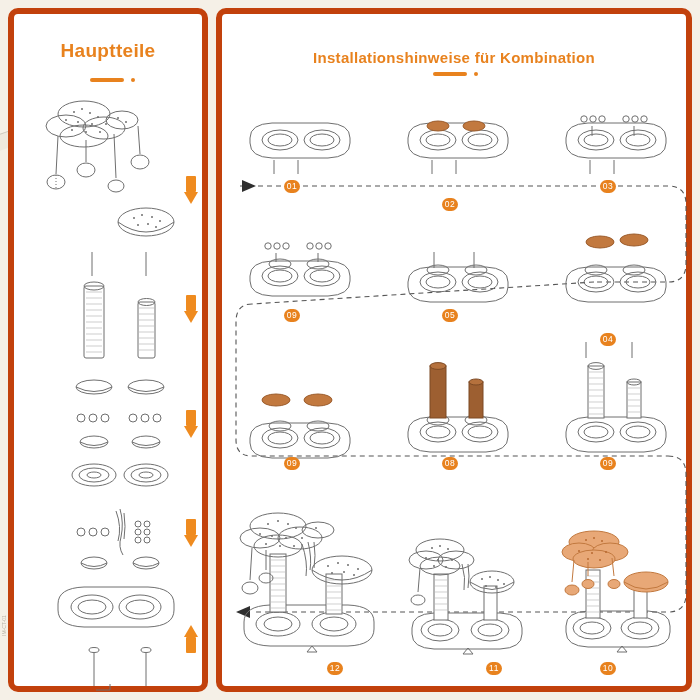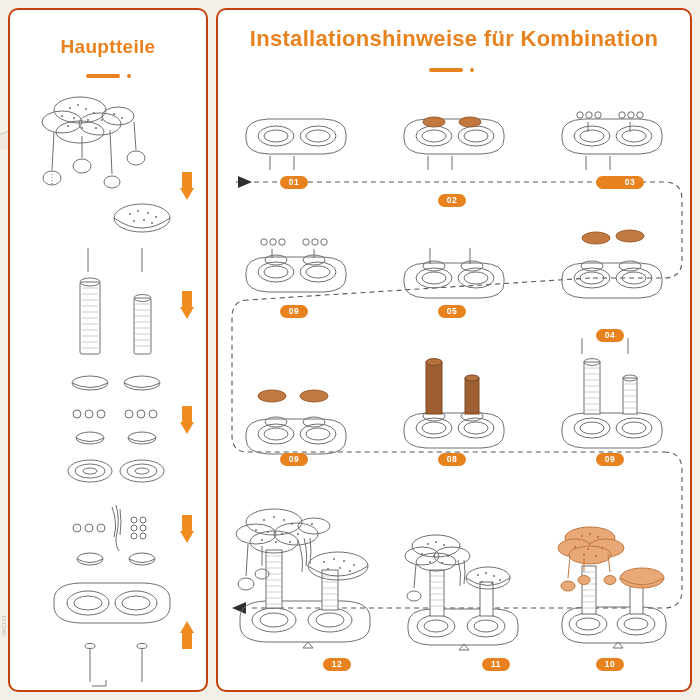--- a/index.html
+++ b/index.html
@@ -16,21 +16,21 @@
   .page {
     position: relative;
     width: 700px;
     height: 700px;
     background: #f5f0e7;
   }
   
   .panel {
     position: absolute;
     background: #ffffff;
-    border: 2px solid #c2410c;
+    border: 6px solid #c2410c;
     border-radius: 10px;
     box-sizing: border-box;
   }
   .panel-left {
     left: 8px;
     top: 8px;
     width: 200px;
     height: 684px;
   }
   .panel-right {
@@ -46,22 +46,22 @@
     text-align: center;
     color: #e8821e;
     font-weight: bold;
     letter-spacing: .3px;
   }
   .panel-left .panel-title {
     top: 26px;
     font-size: 19px;
   }
   .panel-right .panel-title {
-    top: 16px;
-    font-size: 22px;
+    top: 35px;
+    font-size: 15px;
   }
   .title-rule {
     position: absolute;
     height: 4px;
     background: #e8821e;
     border-radius: 2px;
   }
   .title-dot {
     position: absolute;
     width: 4px;
@@ -95,27 +95,27 @@
   svg { display: block; }
   .svg-layer {
     position: absolute;
     left: 0;
     top: 0;
   }
 
   
   .badge {
     position: absolute;
-    width: 28px;
+    width: 16px;
     height: 13px;
     border-radius: 7px;
     background: #e8821e;
     color: #ffffff;
     font-size: 8.5px;
-    font-weight: bold;
+    font-weight: normal;
     line-height: 13px;
     text-align: center;
     letter-spacing: .5px;
   }
 </style>
 </head>
 <body>
 
 <div class="page">
 
@@ -634,21 +634,21 @@
         <g>
           <path d="M246 634 l5 6 h-10 z"></path>
           <path d="M400 632 l5 6 h-10 z"></path>
           <path d="M90 632 l5 6 h-10 z"></path>
         </g>
       </g>
     </svg>
 
     <div class="badge" style="left:62px;  top:166px;">01</div>
     <div class="badge" style="left:220px; top:184px;">02</div>
-    <div class="badge" style="left:378px; top:166px;padding-left:20px;">03</div>
+    <div class="badge" style="left:378px; top:166px;">03</div>
 
     <div class="badge" style="left:62px;  top:295px;">09</div>
     <div class="badge" style="left:220px; top:295px;text-align:center;">05</div>
     <div class="badge" style="left:378px; top:295px;margin-top:24px;">04</div>
 
     <div class="badge" style="left:62px;  top:443px;">09</div>
     <div class="badge" style="left:220px; top:443px;">08</div>
     <div class="badge" style="left:378px; top:443px;">09</div>
 
     <div class="badge" style="left:62px;  top:648px;margin-left:43px;">12</div>

